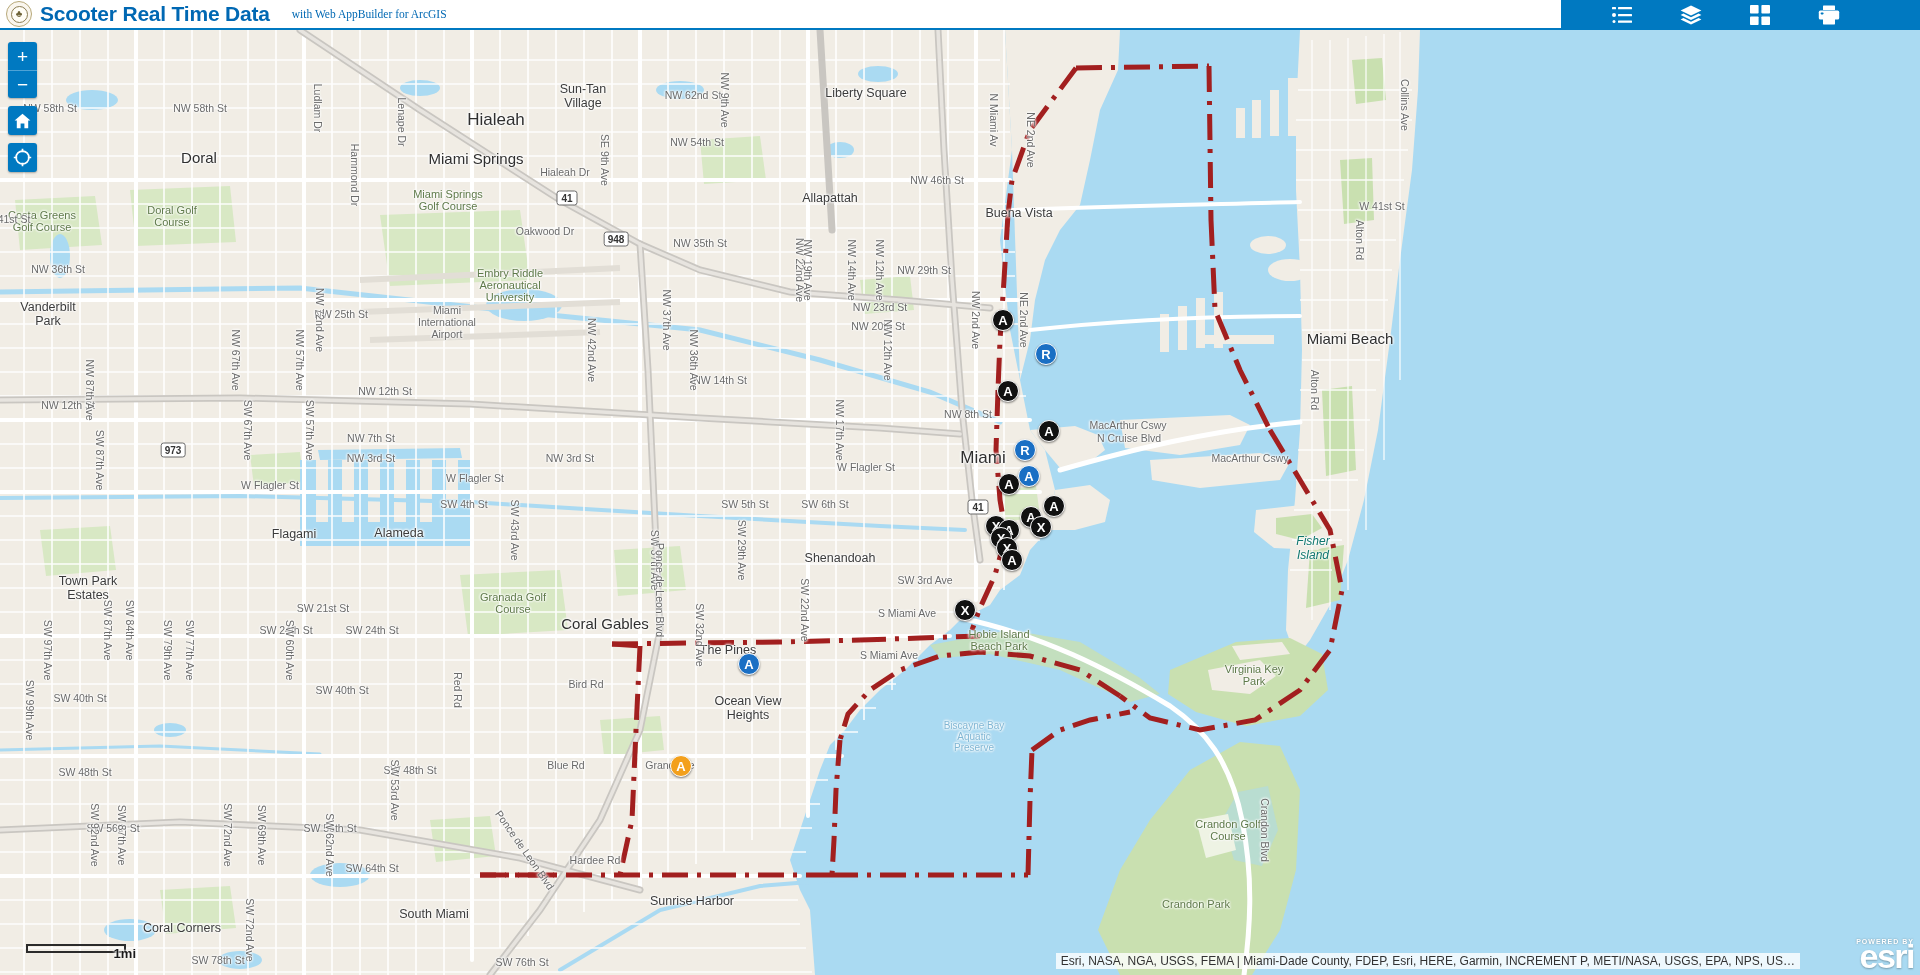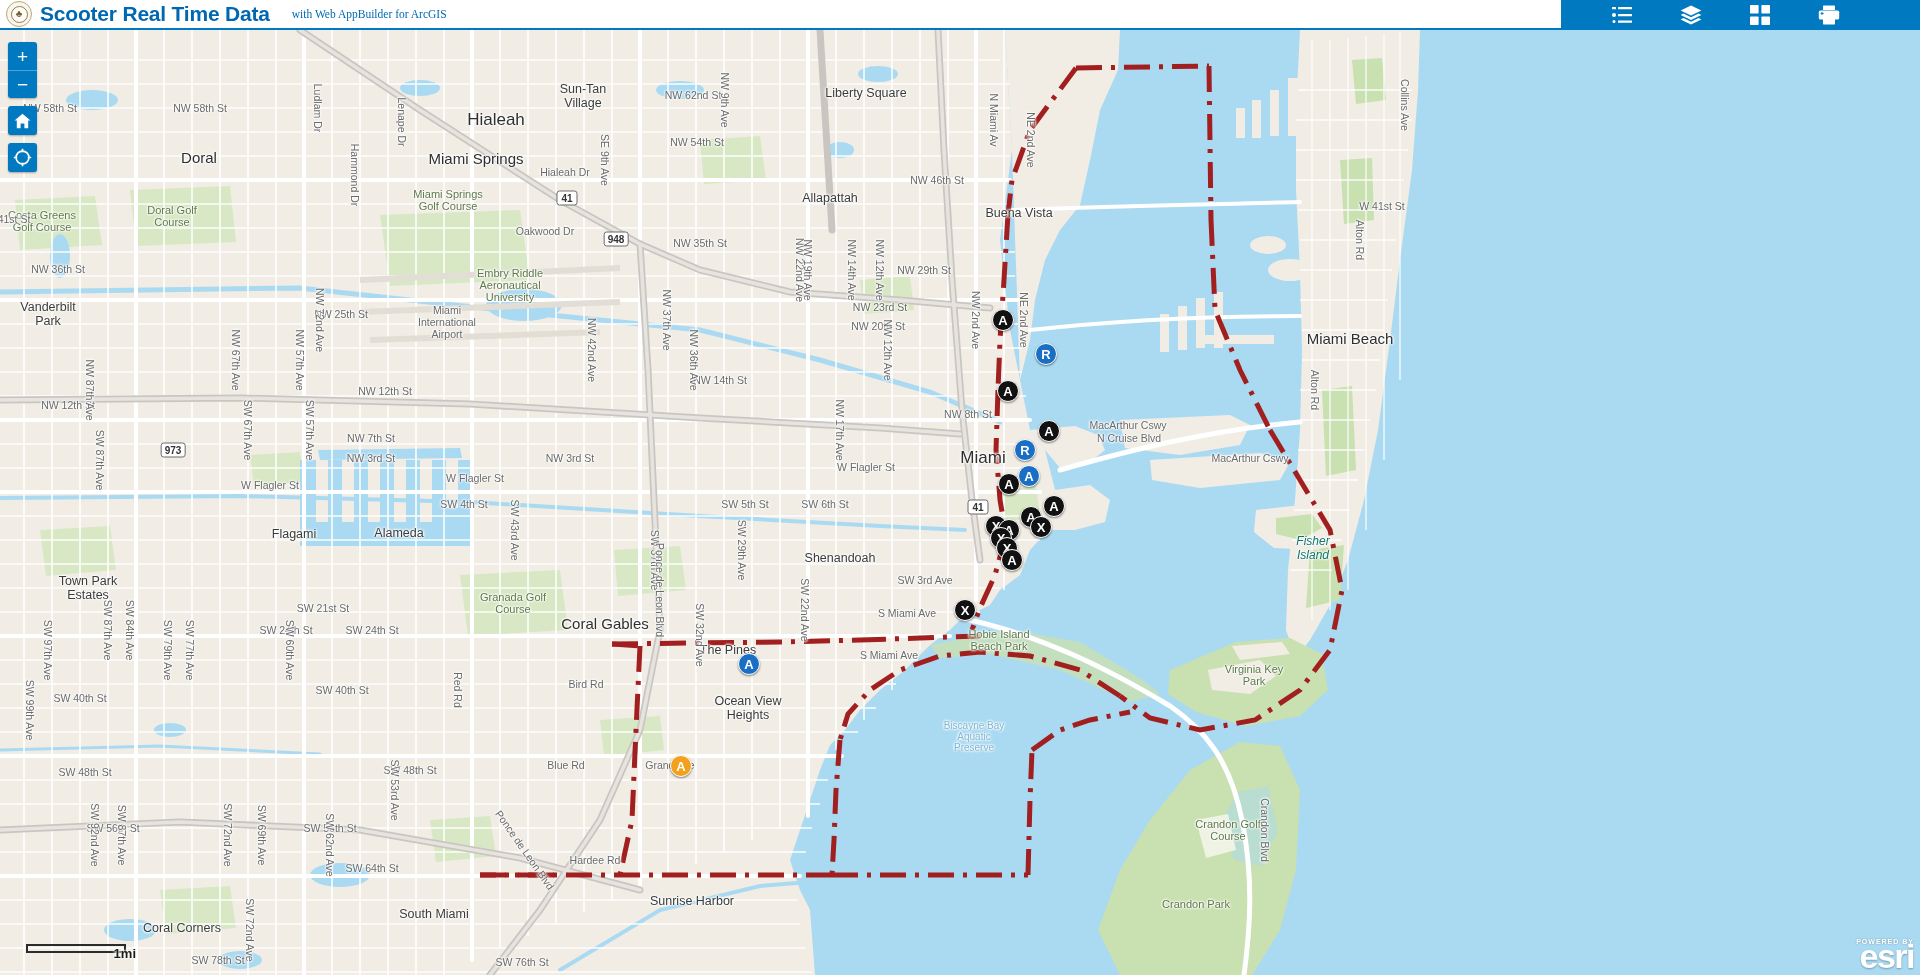--- a/index.html
+++ b/index.html
@@ -721,18 +721,19 @@
       </svg>
     </div>
   </div>
 
   <div id="scale-bar">
     <div class="bar-top"></div>
     <div class="bar"></div>
     <div id="scale-label">1mi</div>
   </div>
 
+  <div id="attribution">Esri, NASA, NGA, USGS, FEMA | Miami-Dade County, FDEP, Esri, HERE, Garmin, INCREMENT P, METI/NASA, USGS, EPA, NPS, US…</div>
 
   <div id="esri-logo">
     <div class="powered">POWERED BY</div>
     <div class="esri-word">esri</div>
   </div>
 </div>
 
 </body></html>

